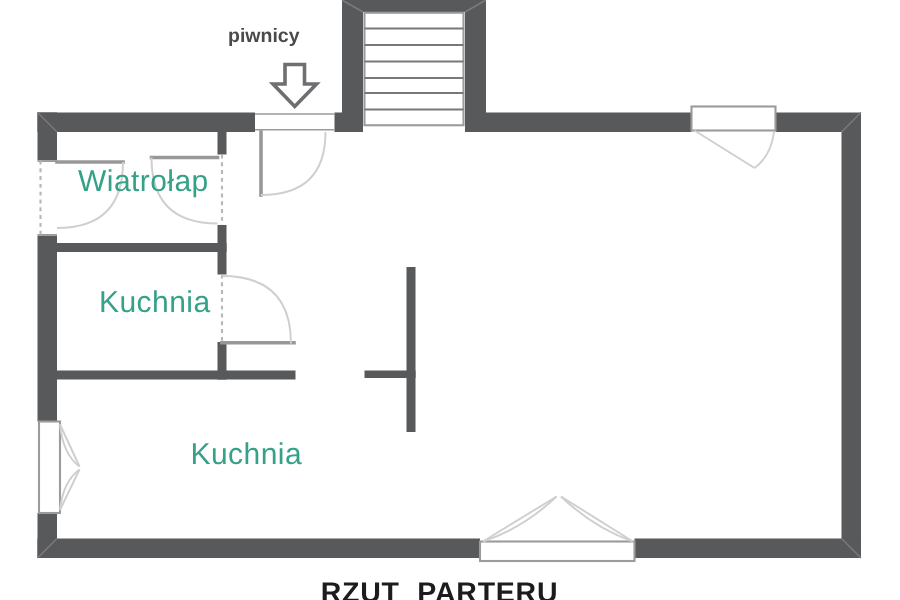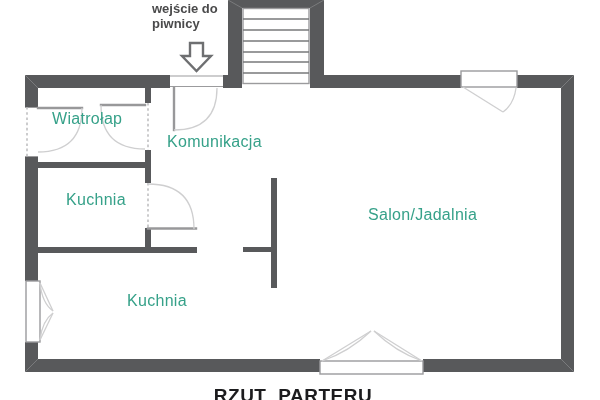--- a/index.html
+++ b/index.html
@@ -12,21 +12,21 @@
   .leaf{stroke:var(--door_line,#98989A);stroke-width:2.4;stroke-linecap:square;}
   .arc{stroke:var(--swing_arc,#CFCFD0);stroke-width:1.3;fill:none;}
   .frame{fill:#ffffff;stroke:var(--window_frame,#9B9B9D);stroke-width:1.4;}
   .tread{stroke:var(--stair_tread,#77787A);stroke-width:1.4;}
   .thinline{stroke:var(--window_frame,#9B9B9D);stroke-width:1;}
   .dash{stroke:var(--dashed_opening,#B7B7B9);stroke-width:1.4;stroke-dasharray:2.6 2.6;}
   .miter{stroke:#7A7B7D;stroke-width:1;}
   .arrow{fill:#ffffff;stroke:#6E6F71;stroke-width:2.4;stroke-linejoin:miter;}
   .room-label{
     position:absolute;color:var(--room_label,#36A189);
-    font-size:16px;letter-spacing:.3px;white-space:nowrap;
+    font-size:20px;letter-spacing:.3px;white-space:nowrap;
   }
   .note{
     position:absolute;left:152px;top:1px;color:var(--annotation,#4A4A4B);
     font-size:13px;font-weight:700;line-height:15px;white-space:nowrap;
   }
   .title{
     position:absolute;left:143px;top:385px;width:300px;text-align:center;
     color:var(--title,#1C1C1E);font-size:19px;font-weight:700;
     letter-spacing:.5px;word-spacing:6px;white-space:nowrap;
   }
@@ -116,24 +116,22 @@
       <path class="arc" d="M322 361 L371 331"></path>
       <path class="arc" d="M422 361 L374 331"></path>
       <path class="arc" d="M322 361 Q349 352 371 331"></path>
       <path class="arc" d="M422 361 Q396 352 374 331"></path>
     </g>
 
     <path class="arrow" d="M190 43 L203 43 L203 56 L211 56 L196.5 71 L182 56 L190 56 Z"></path>
   </svg>
 
   <div class="note">
-    <span>wejście do</span><br>
+    <br>
     <span>piwnicy</span>
   </div>
 
   <div class="room-label" style="left:52px;top:110px">Wiatrołap</div>
-  <div class="room-label" style="left:167px;top:133px">Komunikacja</div>
   <div class="room-label" style="left:66px;top:191px">Kuchnia</div>
   <div class="room-label" style="left:127px;top:292px">Kuchnia</div>
-  <div class="room-label" style="left:368px;top:206px">Salon/Jadalnia</div>
 
   <div class="title">RZUT PARTERU</div>
 </div>
 
 </body></html>

